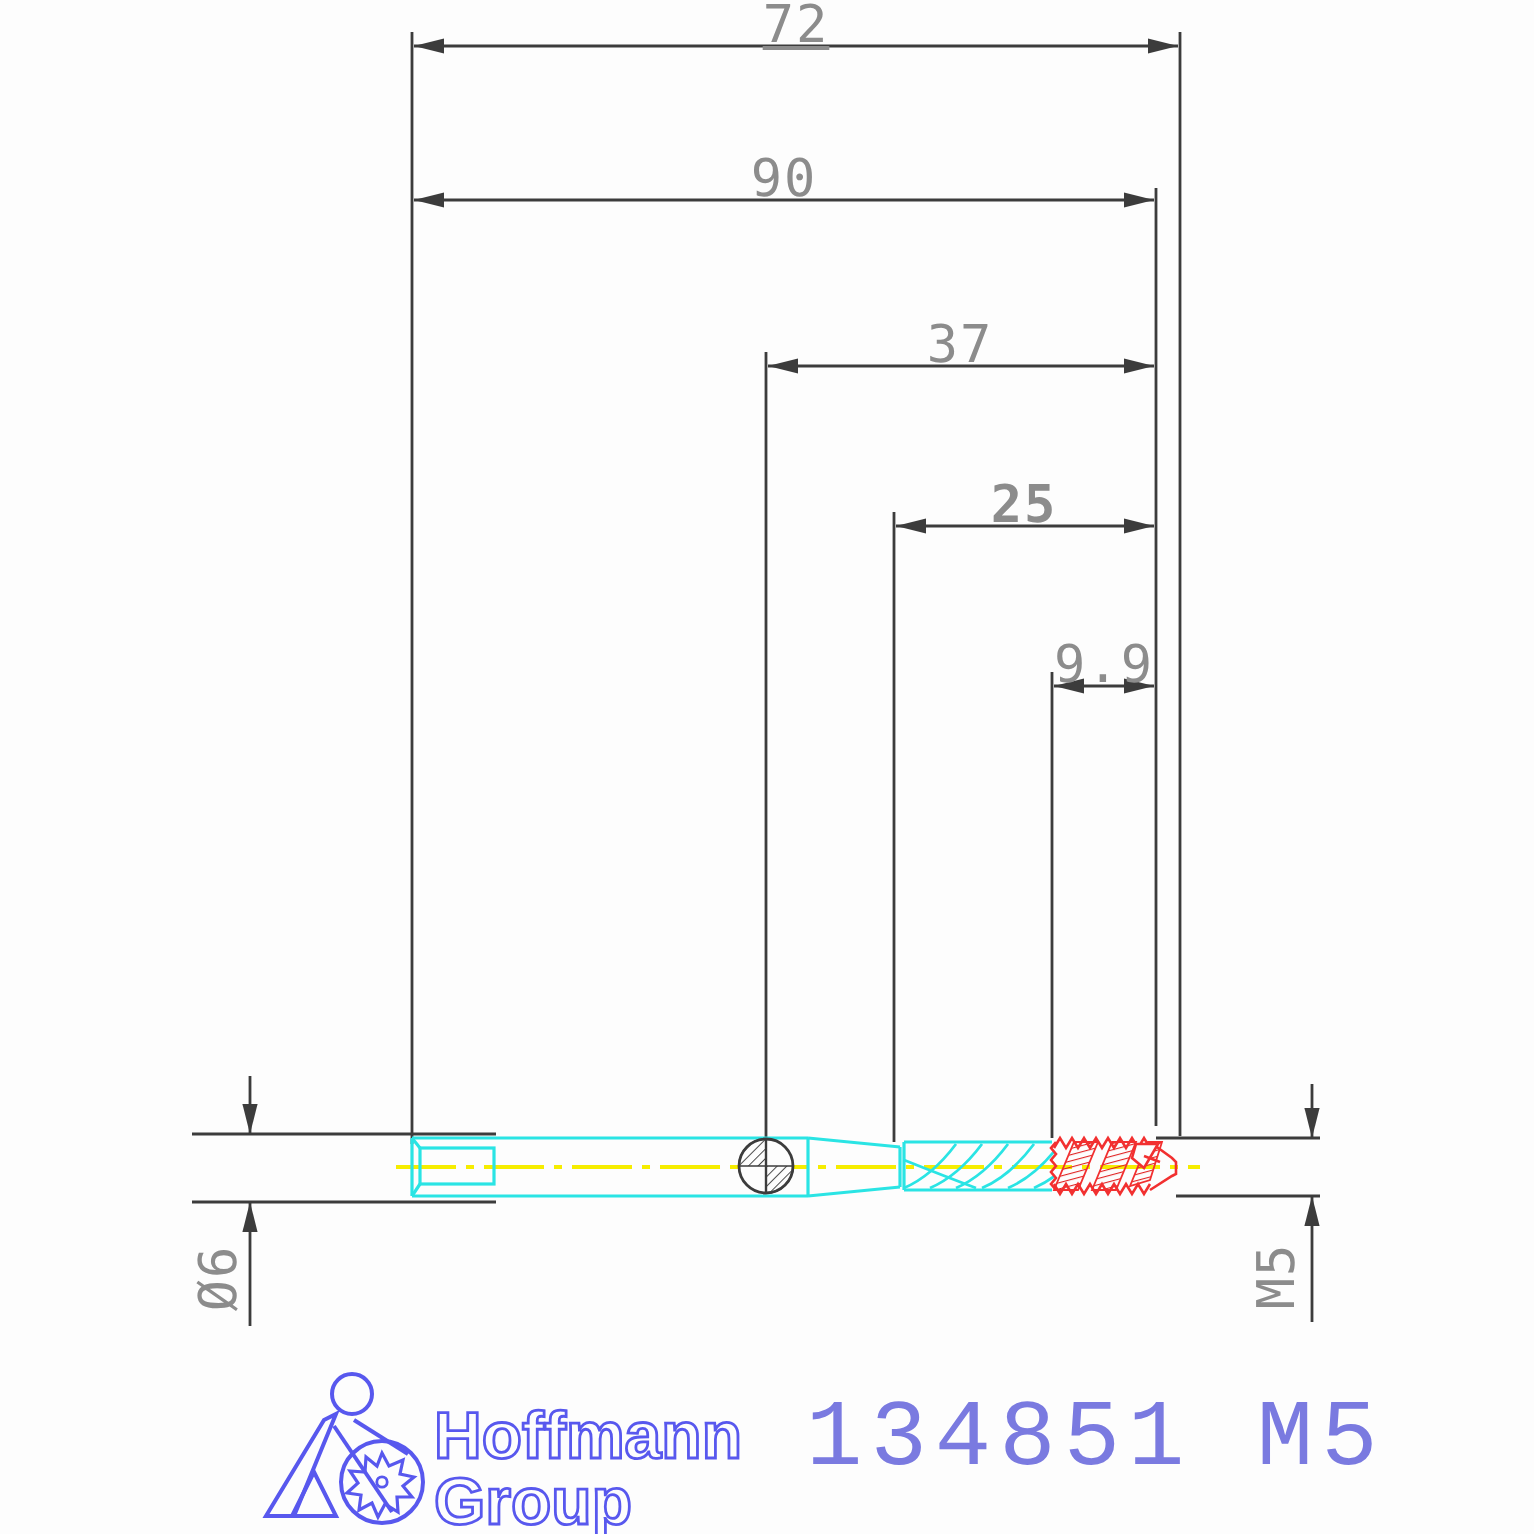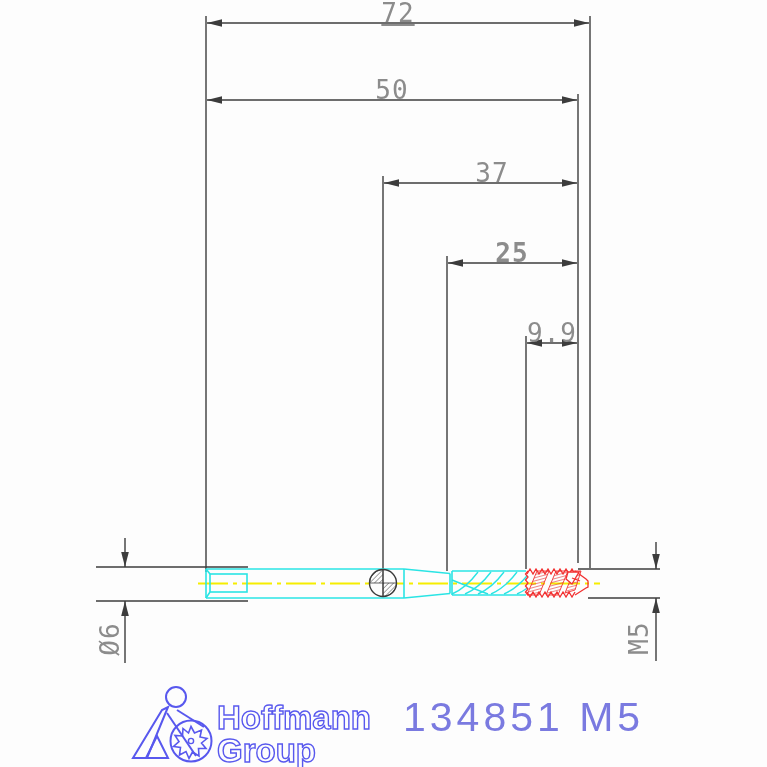--- a/index.html
+++ b/index.html
@@ -11,22 +11,22 @@
   svg.lineart{position:absolute;left:0;top:0;}
   .dimtext{
     position:absolute;color:#8c8c8c;font-size:26px;line-height:1;
     font-family:"DejaVu Sans Mono", monospace;letter-spacing:1px;
     transform:translateX(-50%);white-space:nowrap;
   }
   .dimtext.rot{
     transform:translate(-50%,-50%) rotate(-90deg);
   }
   .partnum{
-    position:absolute;left:403px;top:697px;color:#7a7ae0;font-size:41px;line-height:1;
-    font-family:Liberation Sans, sans-serif;letter-spacing:4px;white-space:nowrap;
+    position:absolute;left:403px;top:697px;color:#7a7ae0;font-size:47px;line-height:1;
+    font-family:Liberation Mono, monospace;letter-spacing:4px;white-space:nowrap;
   }
 </style>
 </head>
 <body>
 
 <div class="stage">
 
   <svg class="lineart" width="767" height="767" viewBox="0 0 767 767">
     <defs>
       <pattern id="rh" width="3" height="6" patternUnits="userSpaceOnUse" patternTransform="rotate(75)">
@@ -163,21 +163,21 @@
         <circle cx="191" cy="741" r="2.6" stroke-width="1.4"></circle>
       </g>
       <g font-family="Liberation Sans, sans-serif" font-weight="bold" font-size="33px" stroke-width="1.4">
         <text x="217" y="729">Hoffmann</text>
         <text x="217" y="762">Group</text>
       </g>
     </g>
   </svg>
 
   <div class="dimtext" style="left:398px;top:0px;text-decoration:underline;">72</div>
-  <div class="dimtext" style="left:392px;top:77px;">50</div>
-  <div class="dimtext" style="left:480px;top:160px;margin-left:12px;">37</div>
+  <div class="dimtext" style="left:392px;top:77px;">90</div>
+  <div class="dimtext" style="left:480px;top:160px;">37</div>
   <div class="dimtext" style="left:512px;top:240px;font-weight:bold;">25</div>
   <div class="dimtext" style="left:552px;top:320px;text-align:right;">9.9</div>
   <div class="dimtext rot" style="left:110px;top:639px;">Ø6</div>
   <div class="dimtext rot" style="left:639px;top:638px;">M5</div>
 
   <div class="partnum">134851 M5</div>
 </div>
 
 </body></html>

